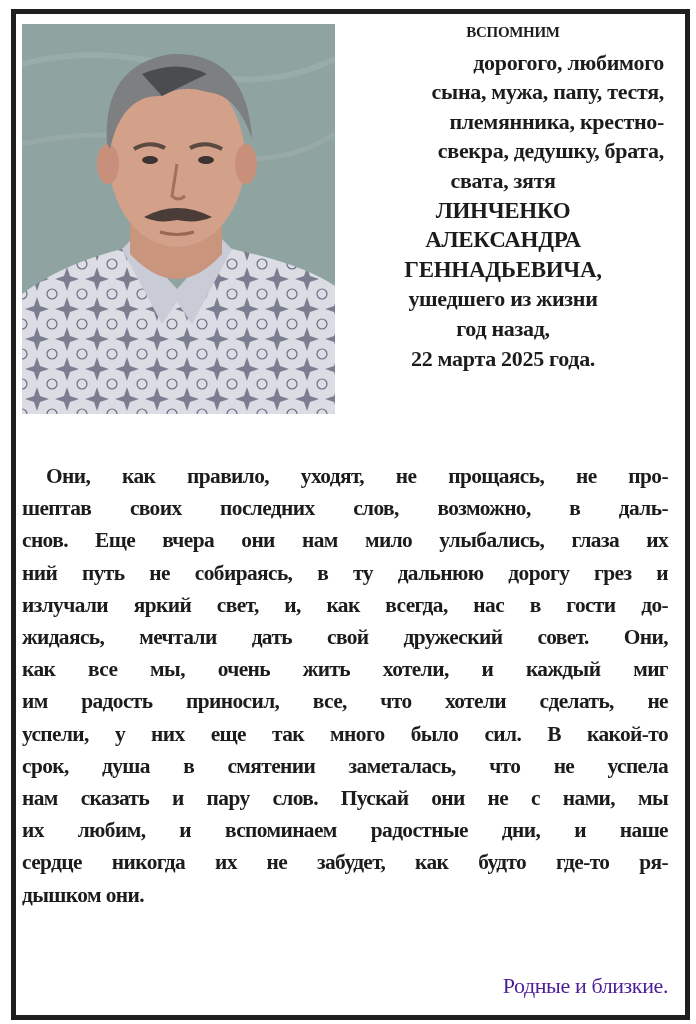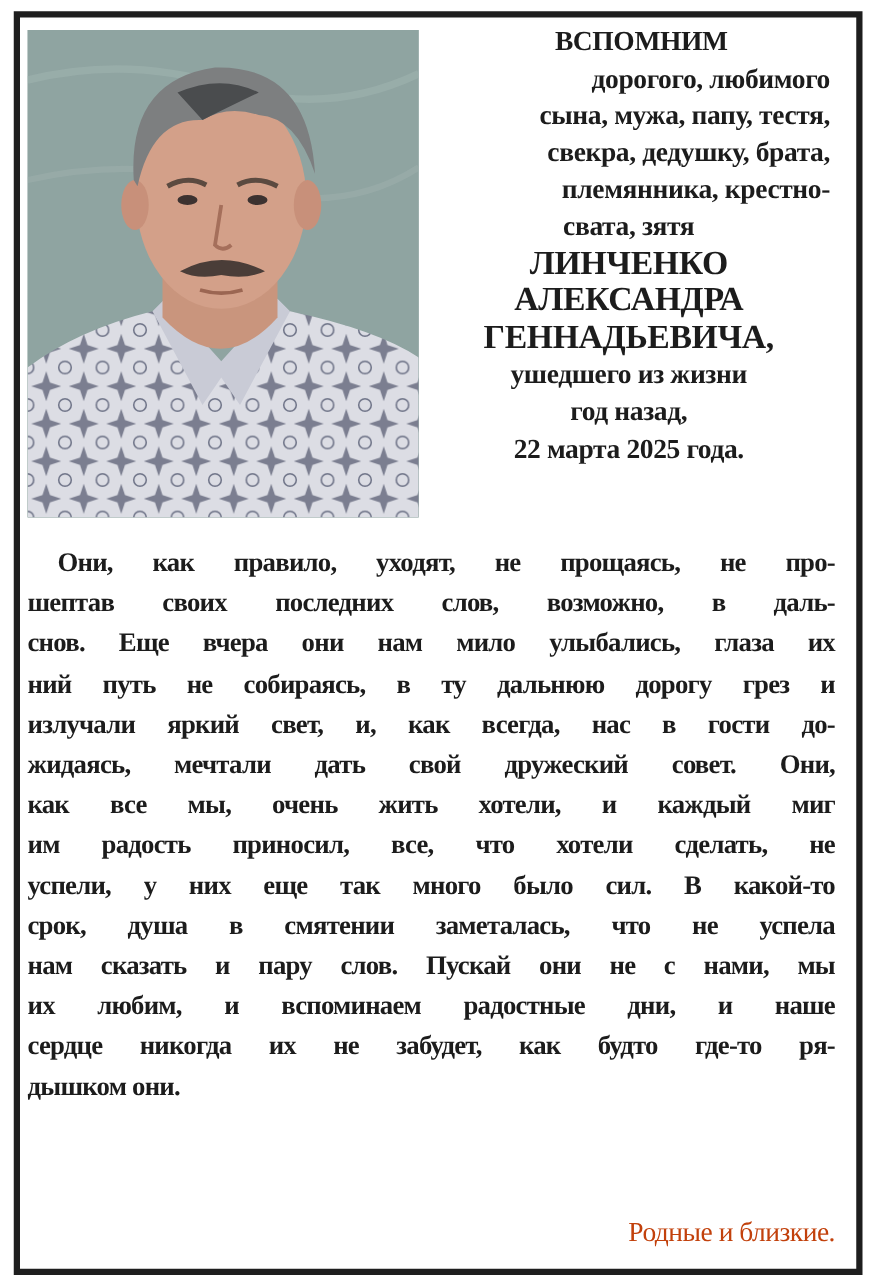--- a/index.html
+++ b/index.html
@@ -19,34 +19,34 @@
     overflow: hidden;
     background: linear-gradient(180deg, #93a8a6 0%, #8aa09d 55%, #889c99 100%);
   }
   .photo svg { display: block; }
   .head {
     position: absolute; left: 348px; top: 18px; width: 310px;
     text-align: center; font-weight: bold;
     font-size: 22px; line-height: 29.6px; letter-spacing: -0.3px;
   }
   .head .l { display: block; white-space: nowrap; }
-  .head .title { font-size: 22px; margin-left: 20px; }
+  .head .title { font-size: 15px; margin-left: 20px; }
   .head .r { text-align: right; margin-right: -6px; }
-  .head .name { font-size: 27px; }
+  .head .name { font-size: 23px; }
   .body-text {
-    position: absolute; left: 22px; top: 434px; width: 646px;
+    position: absolute; left: 22px; top: 460px; width: 646px;
     font-weight: bold; font-size: 21.4px; line-height: 32.2px;
     text-align: justify; letter-spacing: -0.6px;
   }
   .body-text .ln { display: block; white-space: nowrap; text-align-last: justify; text-align: justify; }
   .body-text .ln.first { text-indent: 24px; }
   .body-text .ln.last { text-align-last: left; }
   .signature {
     position: absolute; right: 28px; top: 973px;
-    font-size: 22px; font-weight: normal; color: #c2410c;
+    font-size: 22px; font-weight: normal; color: #4c1d95;
     letter-spacing: -0.4px;
   }
 </style>
 </head>
 <body>
 
 <div class="frame"></div>
 
 <div class="photo">
   <svg width="313" height="390" viewBox="0 0 313 390">
@@ -87,22 +87,22 @@
 
     <path d="M122 193 Q155 175 190 193 Q175 200 155 196 Q136 200 122 193 Z" fill="#4a3d38"></path>
     <path d="M138 208 Q155 213 172 208" stroke="#9b6652" stroke-width="3" fill="none"></path>
   </svg>
 </div>
 
 <div class="head">
   <span class="l title">ВСПОМНИМ</span>
   <span class="l r">дорогого, любимого</span>
   <span class="l r">сына, мужа, папу, тестя,</span>
+  <span class="l r">племянника, крестно-</span>
   <span class="l r">свекра, дедушку, брата,</span>
-  <span class="l r">племянника, крестно-</span>
   <span class="l">свата, зятя</span>
   <span class="l name">ЛИНЧЕНКО</span>
   <span class="l name">АЛЕКСАНДРА</span>
   <span class="l name">ГЕННАДЬЕВИЧА,</span>
   <span class="l">ушедшего из жизни</span>
   <span class="l">год назад,</span>
   <span class="l">22 марта 2025 года.</span>
 </div>
 
 <div class="body-text">

